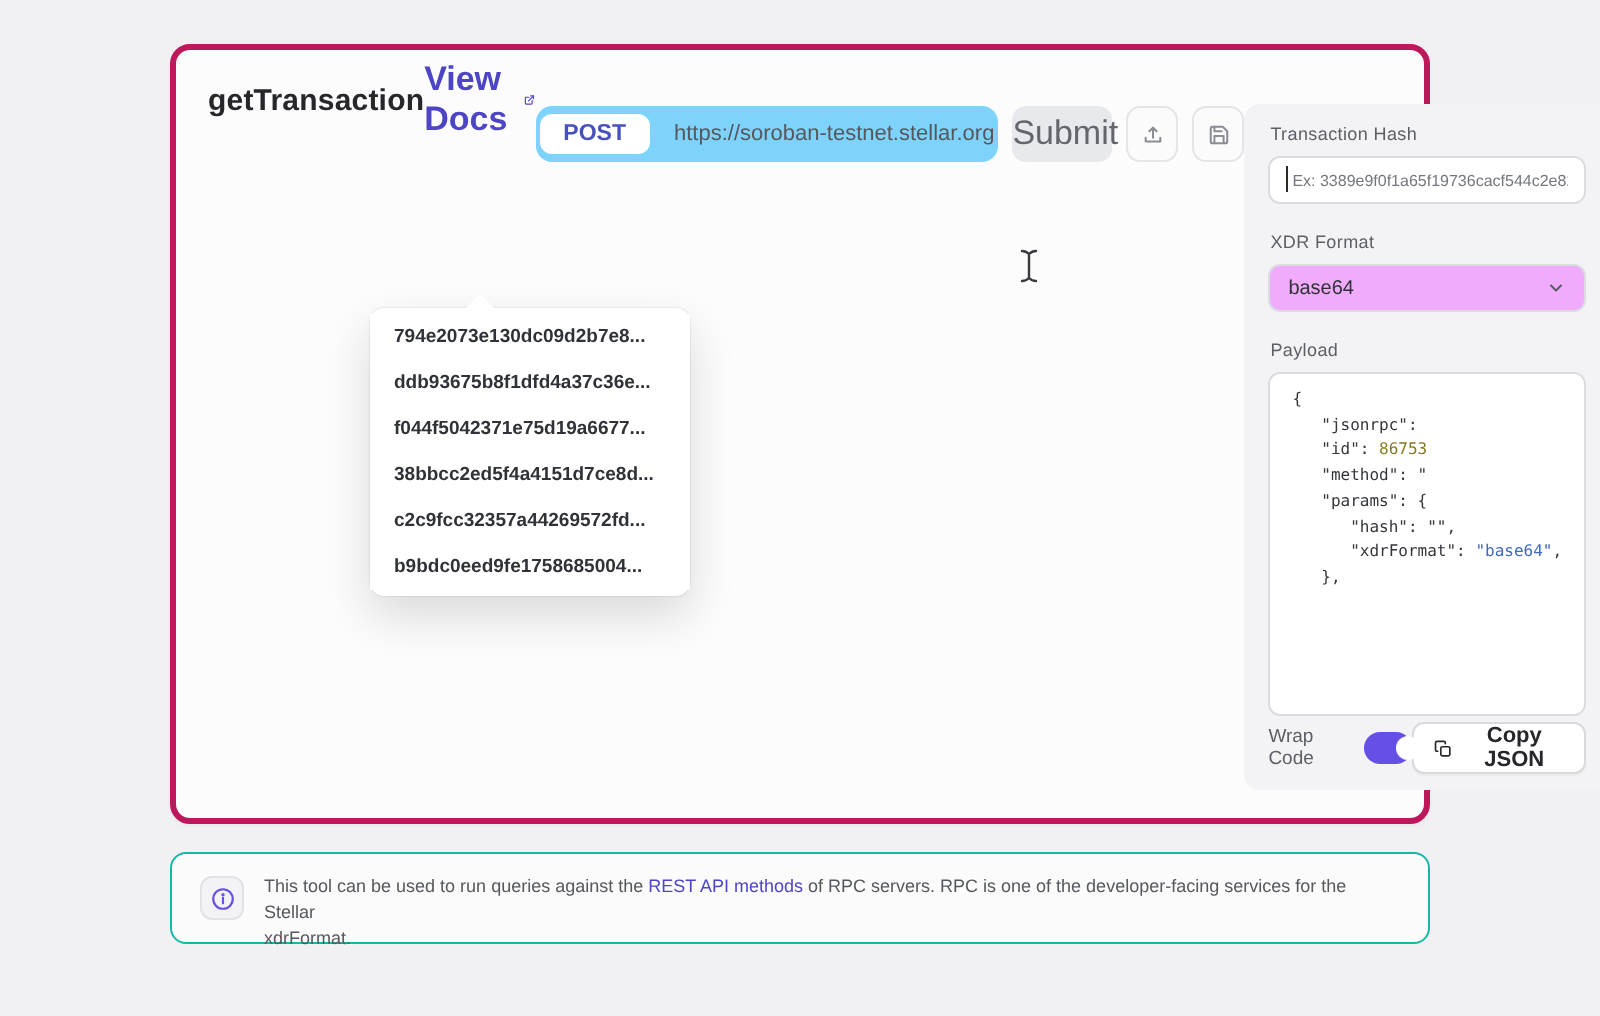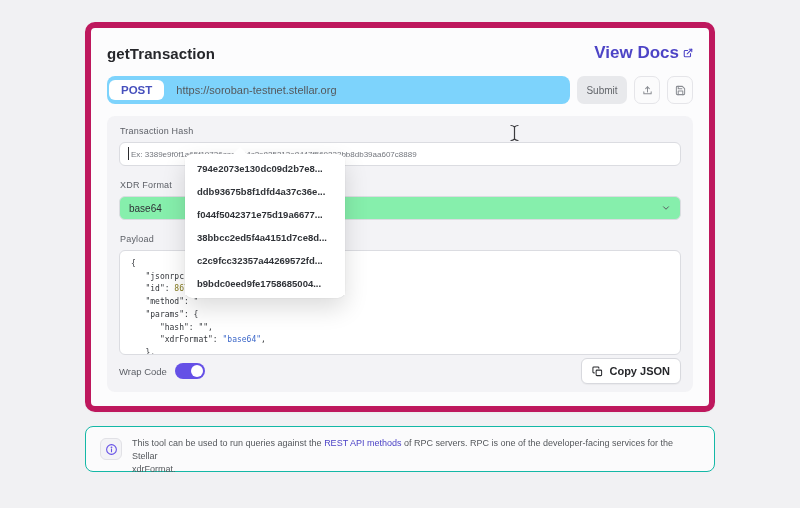--- a/index.html
+++ b/index.html
@@ -6,45 +6,45 @@
   html,body { width:800px; height:508px; }
   body {
     font-family:"Liberation Sans", sans-serif;
     background:#f1f1f3;
     position:relative;
     overflow:hidden;
     color:#26272b;
   }
   .card {
     position:absolute; left:85px; top:22px; width:630px; height:390px;
-    background:#fcfcfd; border:6px solid #be185d; border-radius:10px;
+    background:#fcfcfd; border:3px solid #be185d; border-radius:10px;
     box-shadow:0 1px 2px rgba(0,0,0,.03);
-    padding:15px 16px 14px; display:flex; flex-direction:column;
+    padding:15px 16px 14px; display:flex; 
   }
   .card-header { display:flex; justify-content:space-between; align-items:center; height:20px; }
   .title { font-size:15px; font-weight:700; color:#26272b; letter-spacing:.1px; }
   .view-docs { display:flex; align-items:center; gap:4px; font-size:17px; font-weight:700;
     color:#4d44c6; text-decoration:none; cursor:pointer; }
   .url-row { margin-top:13px; display:flex; gap:7px; height:28px; }
   .url-bar { flex:1; display:flex; align-items:center; background:#7dd3fc; border-radius:8px; padding:2px; min-width:0; }
   .post-chip { background:#ffffff; border-radius:6px; padding:4px 12px; font-size:11.5px; font-weight:700; color:#4750bd; }
   .url-text { margin-left:12px; font-size:11px; color:#55585c; white-space:nowrap; overflow:hidden; }
   .submit-btn { width:50px; height:28px; background:#e8e9ec; border:none; border-radius:7px;
-    font-family:inherit; font-size:10px; color:#63666b; cursor:pointer; }
+    font-family:inherit; font-size:17px; color:#63666b; cursor:pointer; }
   .icon-btn { width:26px; height:28px; background:#fbfbfc; border:1px solid #e5e5e9; border-radius:7px;
     display:grid; place-items:center; color:#8a8d93; cursor:pointer; }
   .panel { margin-top:12px; flex:1; background:#f3f3f6; border-radius:8px; padding:8px 12px 8px;
     display:flex; flex-direction:column; min-height:0; }
   .f-label { font-size:9px; color:#5c5f66; margin:2px 1px 6px; letter-spacing:.2px; }
   .input-wrap { position:relative; height:24px; }
   .text-input { width:100%; height:24px; background:#fff; border:1px solid #dbdce1; border-radius:6px;
     padding:0 8px 0 11px; font-family:inherit; font-size:8px; color:#74777e; outline:none; }
   .text-input::placeholder { color:#74777e; opacity:1; }
   .input-caret { position:absolute; left:9px; top:5px; width:1px; height:13px; background:#2b2b2e; }
-  .select { height:24px; background:#86efac; border:1px solid #dbdce1; border-radius:6px;
+  .select { height:24px; background:#f0abfc; border:1px solid #dbdce1; border-radius:6px;
     display:flex; align-items:center; justify-content:space-between; padding:0 9px; cursor:pointer; }
   .select-value { font-size:10px; color:#2f3136; }
   .field-gap { height:12px; }
   .code-block { flex:1; background:#fff; border:1px solid #dbdce1; border-radius:6px;
     padding:7px 11px; font-family:"DejaVu Sans Mono", monospace; font-size:8px;
     line-height:12.7px; color:#33363b; overflow:hidden; }
   .code-line { white-space:pre; }
   .tok-plain { color:#33363b; }
   .tok-num { color:#857a1e; }
   .tok-str { color:#3d68c9; }

